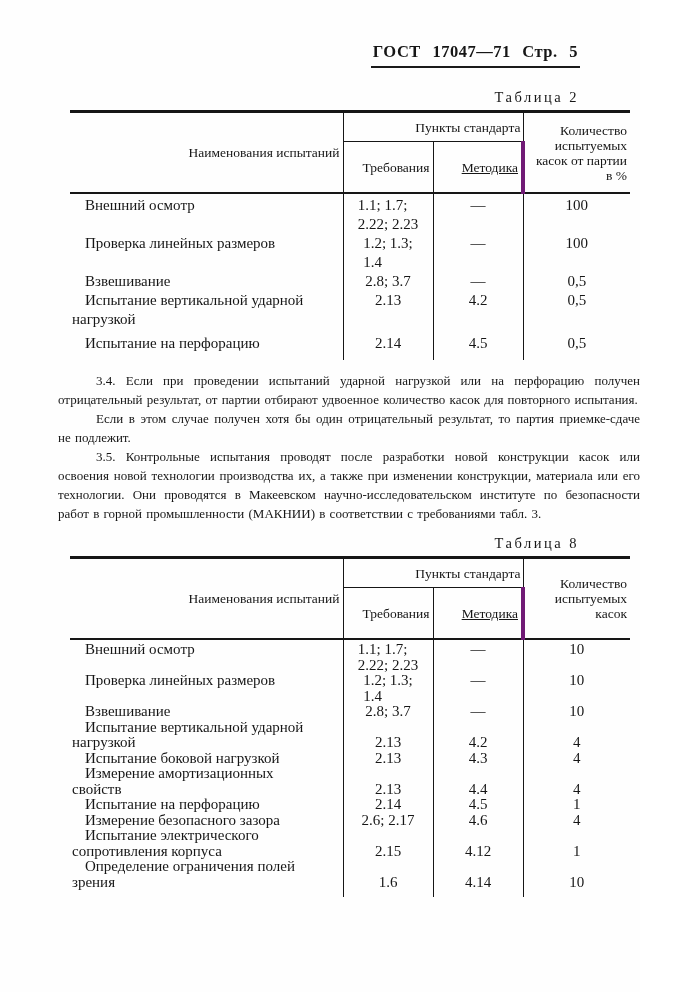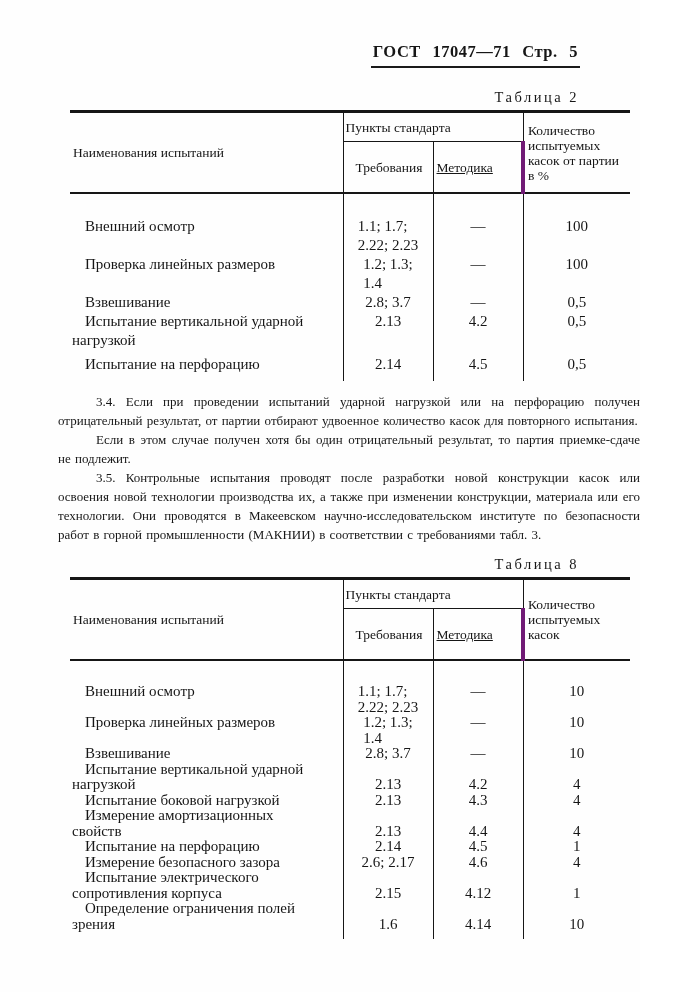--- a/index.html
+++ b/index.html
@@ -25,42 +25,42 @@
   table.gost-table{
     border-collapse:collapse;table-layout:fixed;width:560px;margin-left:12px;
     border-top:3px solid #161616;
   }
   col.col-name{width:273px;}
   col.col-req{width:90px;}
   col.col-meth{width:90px;}
   col.col-qty{width:107px;}
   .gost-table th{
     font-weight:normal;font-size:13.5px;line-height:15px;
-    text-align:left;vertical-align:middle;padding:4px 3px;
+    text-align:right;vertical-align:middle;padding:4px 3px;
   }
   th.h-name{border-right:1px solid #161616;border-bottom:2px solid #161616;}
   th.h-group{border-right:1px solid #161616;border-bottom:1px solid #161616;height:22px;padding:3px 2px;}
   th.h-sub{border-bottom:2px solid #161616;height:42px;}
   th.sub-req{border-right:1px solid #161616;padding-left:12px;}
   th.sub-meth{border-right:4px solid #701a75;text-decoration:underline;}
   th.h-qty{border-bottom:2px solid #161616;}
   .gost-table tbody td{
     font-size:15px;vertical-align:top;padding:0 2px;
   }
   .t2 tbody td{line-height:19px;}
   .t3 tbody td{line-height:15.5px;}
   td.c-name{
     text-align:left;text-indent:13px;white-space:pre-line;
     border-right:1px solid #161616;padding-right:6px;
   }
   td.c-req{text-align:center;border-right:1px solid #161616;}
   td.c-req .multi{display:inline-block;text-align:left;white-space:pre-line;vertical-align:top;}
   td.c-meth{text-align:center;border-right:1px solid #161616;}
   td.c-qty{text-align:center;}
-  .gost-table tbody tr:first-child td{padding-top:23px;}
+  .gost-table tbody tr:first-child td{padding-top:2px;}
   .gost-table tbody tr:last-child td{padding-bottom:7px;}
   .t2 tbody tr.gap td{padding-top:5px;}
   tr.vb td.c-req,tr.vb td.c-meth,tr.vb td.c-qty{vertical-align:bottom;}
   
   .text-block{width:582px;margin:11px 0 12px 0;}
   .text-block p{
     margin:0;font-size:13px;line-height:19px;
     text-align:justify;text-indent:38px;word-spacing:1px;
   }
 </style>

